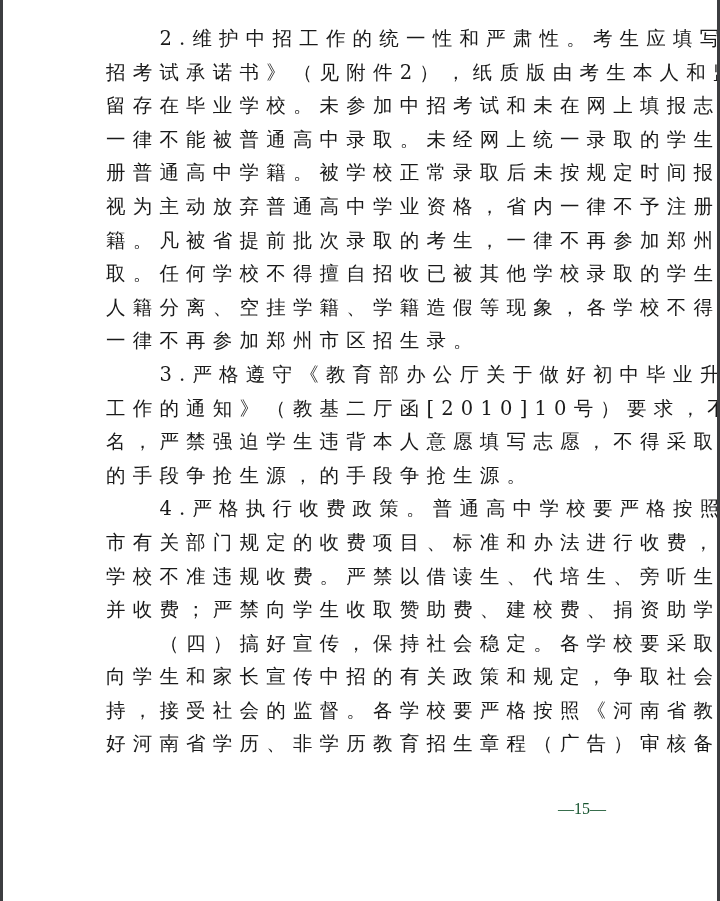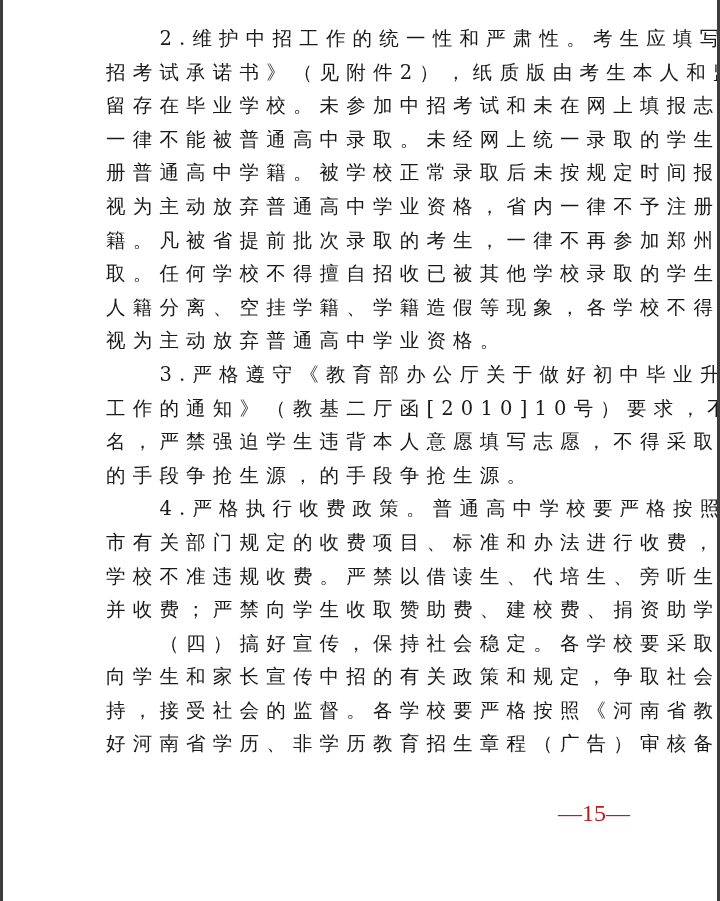--- a/index.html
+++ b/index.html
@@ -47,22 +47,22 @@
   .line {
     height: 33.6px;
     line-height: 33.6px;
     white-space: nowrap;
   }
   .page-number {
     position: absolute;
     left: 555px;
     top: 800px;
     font-family: "Liberation Serif", "DejaVu Serif", serif;
-    font-size: 24px;
-    color: #b91c1c;
+    font-size: 16px;
+    color: #14532d;
     letter-spacing: 0;
   }
 </style>
 </head>
 <body>
 
 <div class="viewer">
   <div class="edge-left"></div>
   <div class="page">
     <div class="body-text">
@@ -70,21 +70,21 @@
       <div class="paragraph">
         <div class="line">　　2.维护中招工作的统一性和严肃性。考生应填写《2019年中</div>
         <div class="line">招考试承诺书》（见附件2），纸质版由考生本人和监护人签字后</div>
         <div class="line">留存在毕业学校。未参加中招考试和未在网上填报志愿的学生，</div>
         <div class="line">一律不能被普通高中录取。未经网上统一录取的学生一律不予注</div>
         <div class="line">册普通高中学籍。被学校正常录取后未按规定时间报到的考生，</div>
         <div class="line">视为主动放弃普通高中学业资格，省内一律不予注册普通高中学</div>
         <div class="line">籍。凡被省提前批次录取的考生，一律不再参加郑州市区招生录</div>
         <div class="line">取。任何学校不得擅自招收已被其他学校录取的学生。严禁出现</div>
         <div class="line">人籍分离、空挂学籍、学籍造假等现象，各学校不得为违规跨区</div>
-        <div class="line">视为主动放弃普通高中学业资格。</div>
+        <div class="line">一律不再参加郑州市区招生录。</div>
       </div>
 
       <div class="paragraph">
         <div class="line">　　3.严格遵守《教育部办公厅关于做好初中毕业升学考试报名</div>
         <div class="line">工作的通知》（教基二厅函[2010]10号）要求，不得限制学生报</div>
         <div class="line">名，严禁强迫学生违背本人意愿填写志愿，不得采取任何不正当</div>
         <div class="line">的手段争抢生源，的手段争抢生源。</div>
       </div>
 
       <div class="paragraph">

